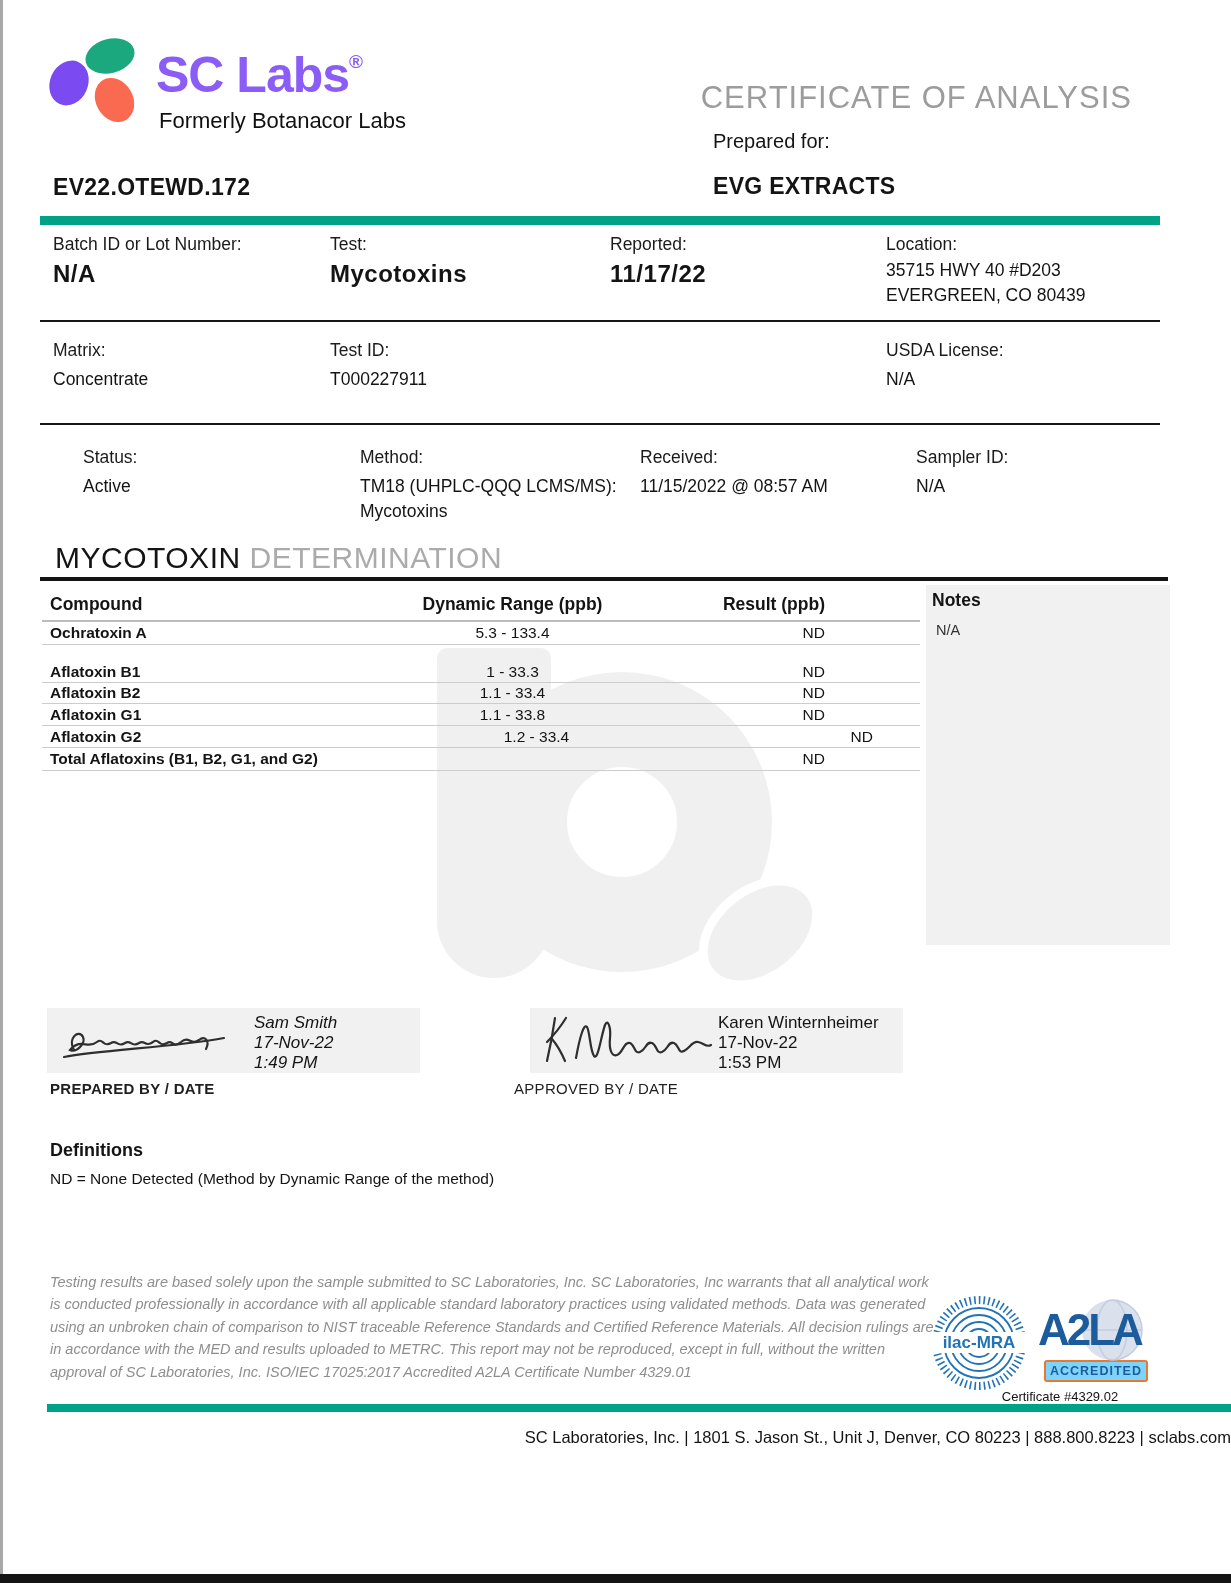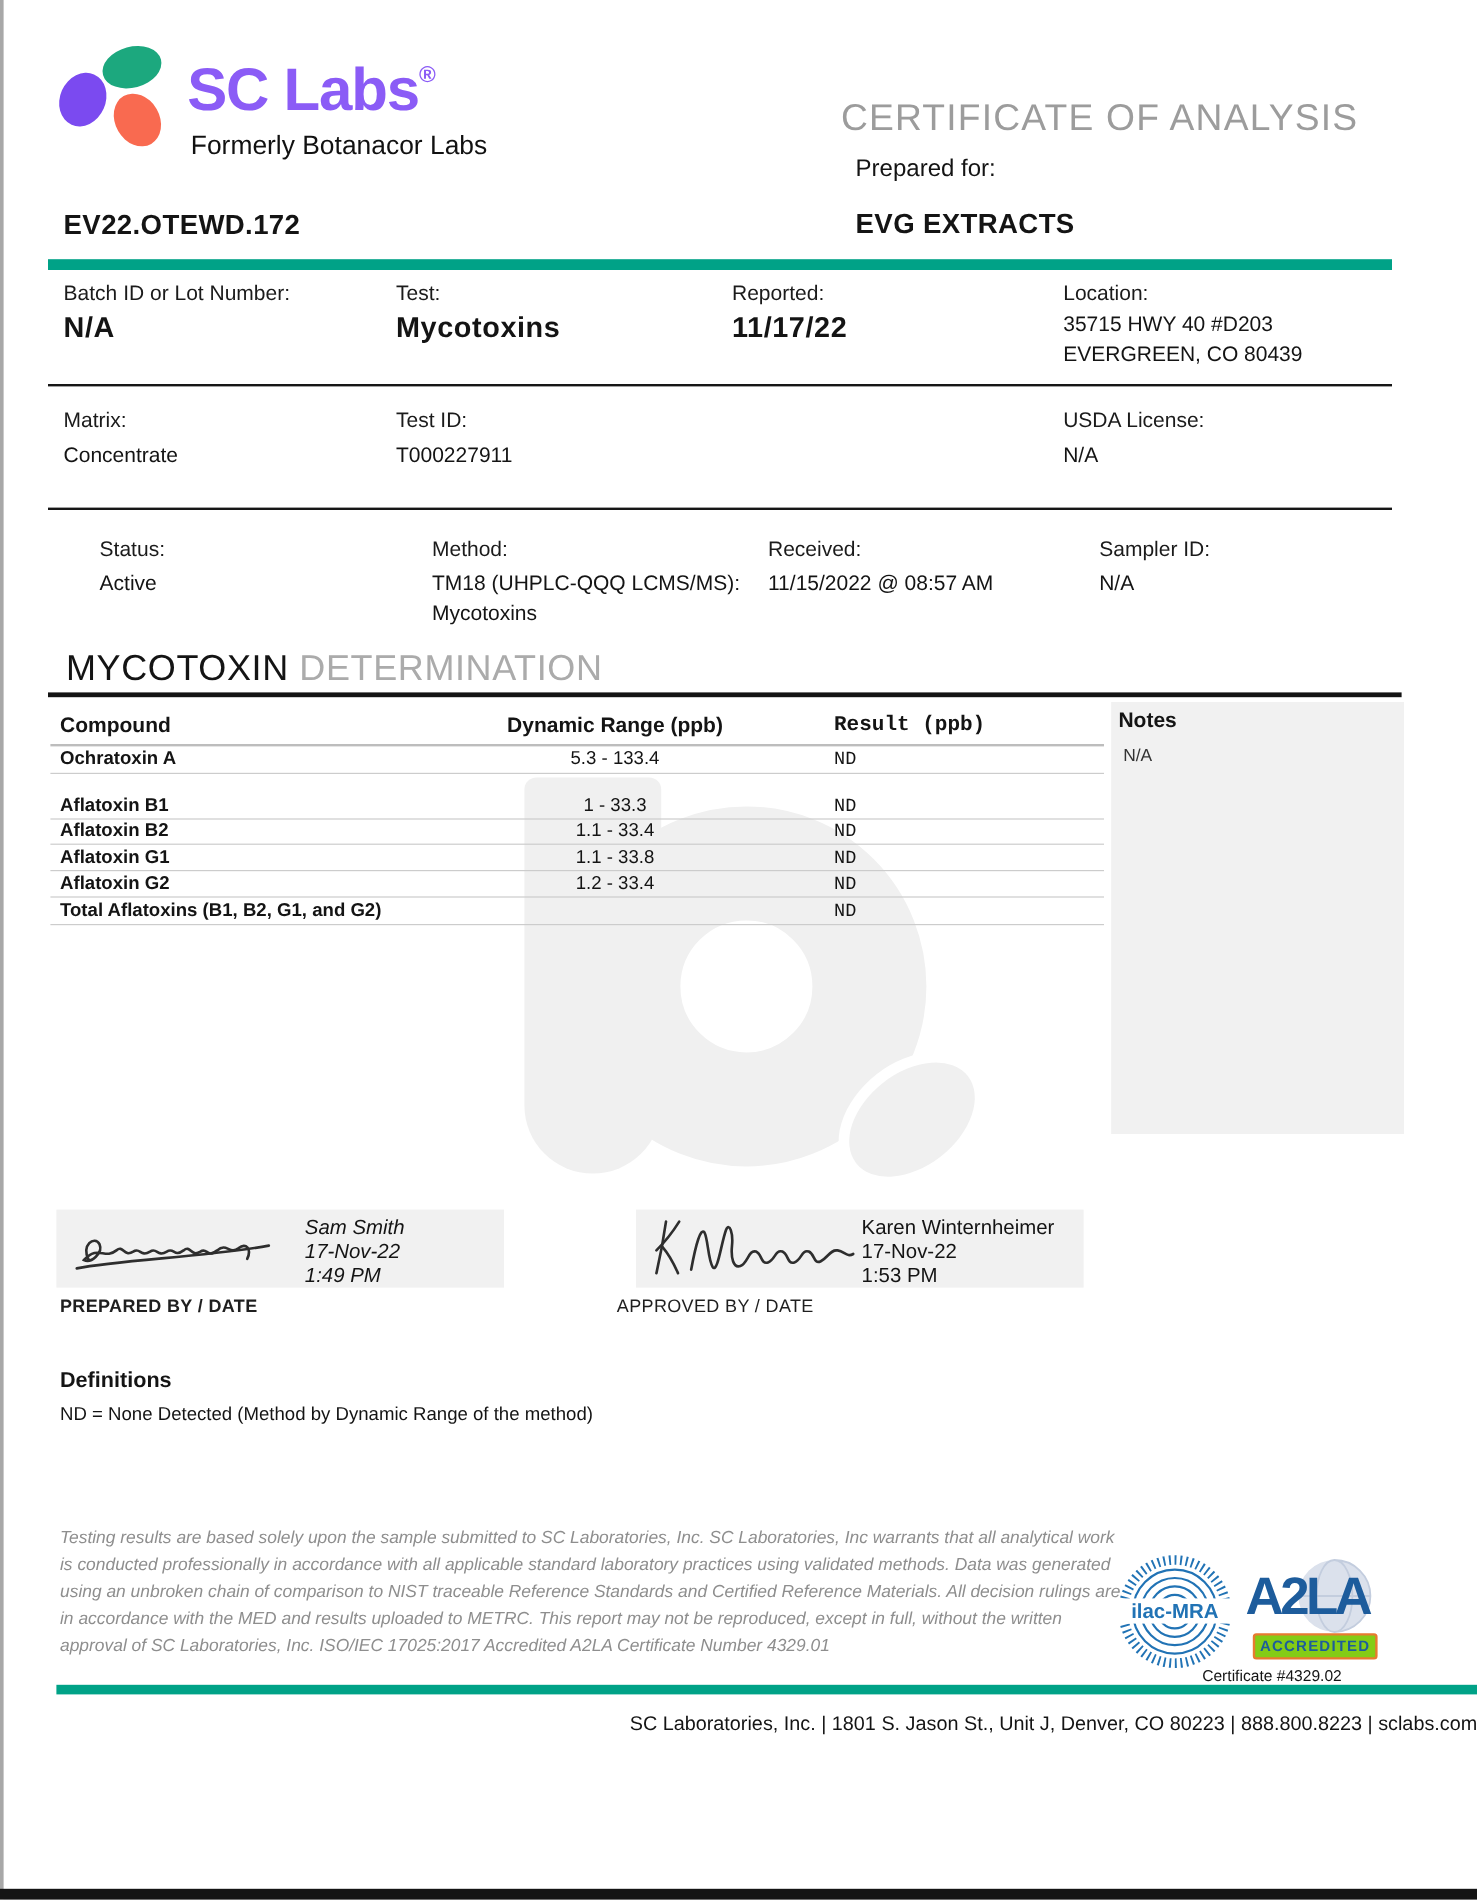--- a/index.html
+++ b/index.html
@@ -36,21 +36,21 @@
   
   #secTitle{left:55px;top:541px;font-size:30px;font-weight:500;letter-spacing:.5px;}
   #secTitle .t2{color:#ABABAB;}
   #thickLine{left:40px;top:577px;width:1128px;height:4px;background:#141414;}
 
   
   #detTable{left:42px;top:588px;width:878px;z-index:2;}
   .trow{display:flex;align-items:center;}
   .trow .cc1{width:280px;padding-left:8px;}
   .trow .cc2{width:365px;text-align:center;}
-  .trow .cc3{width:130px;text-align:left;font-family:Liberation Mono, monospace;}
+  .trow .cc3{width:130px;text-align:right;}
   .trow.head{height:32px;border-bottom:2px solid #BDBDBD;font-size:17.5px;font-weight:700;}
   .trow.body{font-size:15.5px;border-bottom:1px solid #CCCCCC;}
   .trow.body .cc1{font-weight:700;}
   .spacer{height:16px;}
   
   #notesBox{left:926px;top:585px;width:244px;height:360px;background:#F1F1F1;z-index:2;}
   #notesTitle{left:932px;top:590px;font-size:17.5px;font-weight:700;z-index:3;}
   #notesVal{left:936px;top:622px;font-size:14.5px;color:#333;z-index:3;}
 
   
@@ -74,21 +74,21 @@
   
   #defTitle{left:50px;top:1140px;font-size:18px;font-weight:700;}
   #defText{left:50px;top:1170px;font-size:15.5px;}
 
   
   #disclaimer{left:50px;top:1271px;width:890px;font-size:14.5px;font-style:italic;
               color:#8E8E8E;line-height:22.4px;}
   #ilac{left:930px;top:1294px;z-index:2;}
   #a2la{left:1036px;top:1298px;z-index:2;}
   #accreditedBox{margin-top:-8px;margin-left:8px;width:92px;border:2px solid #E87A30;border-radius:3px;
-                 background:#84cc16;color:#1D5C9C;font-weight:700;font-size:12.5px;letter-spacing:1px;
+                 background:#7dd3fc;color:#1D5C9C;font-weight:700;font-size:12.5px;letter-spacing:1px;
                  text-align:center;padding:2px 4px;}
   #certNum{left:960px;top:1389px;width:200px;text-align:center;font-size:13px;}
   #tealBar2{left:47px;top:1404px;width:1184px;height:8px;background:#00A287;}
   #footerLine{left:0;top:1428px;width:1231px;text-align:right;font-size:16.5px;}
 </style>
 </head>
 <body>
 
 <div class="page">
 
@@ -184,21 +184,21 @@
     <div class="trow body" style="height:20px;">
       <div class="cc1">Aflatoxin B2</div>
       <div class="cc2">1.1 - 33.4</div>
       <div class="cc3">ND</div>
     </div>
     <div class="trow body" style="height:21px;">
       <div class="cc1">Aflatoxin G1</div>
       <div class="cc2">1.1 - 33.8</div>
       <div class="cc3">ND</div>
     </div>
-    <div class="trow body" style="height:21px;">
+    <div class="trow body" style="height:21px;gap:24px;">
       <div class="cc1">Aflatoxin G2</div>
       <div class="cc2">1.2 - 33.4</div>
       <div class="cc3">ND</div>
     </div>
     <div class="trow body" style="height:22px;">
       <div class="cc1">Total Aflatoxins (B1, B2, G1, and G2)</div>
       <div class="cc2"></div>
       <div class="cc3">ND</div>
     </div>
   </div>

